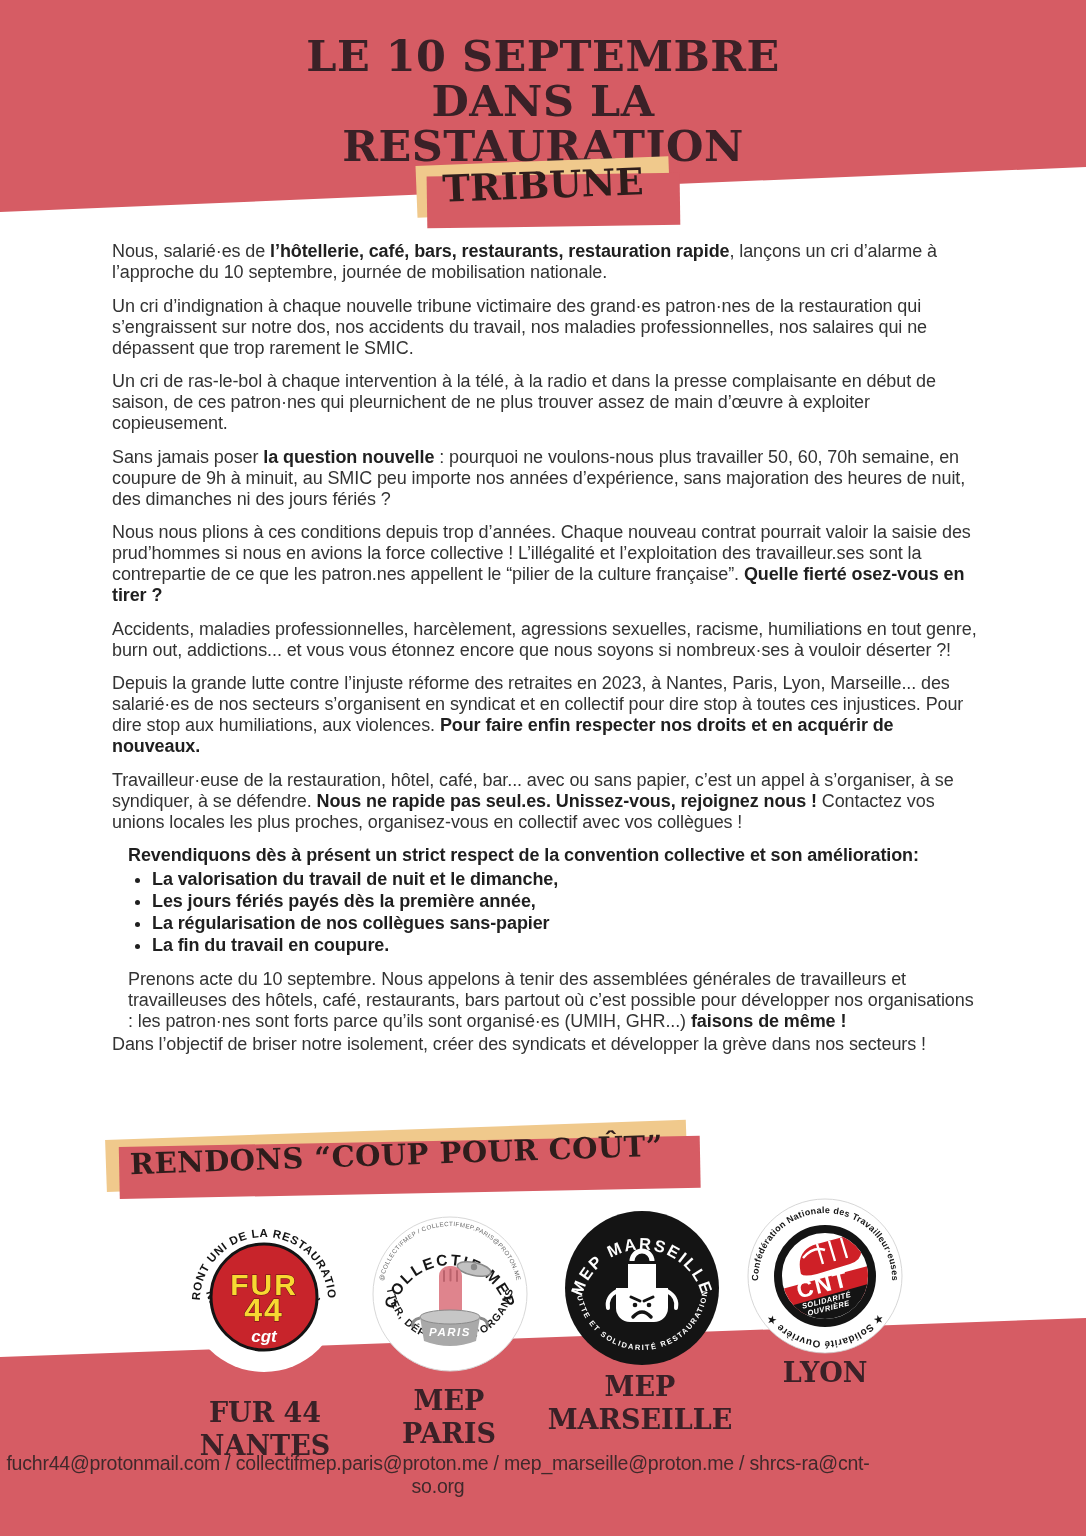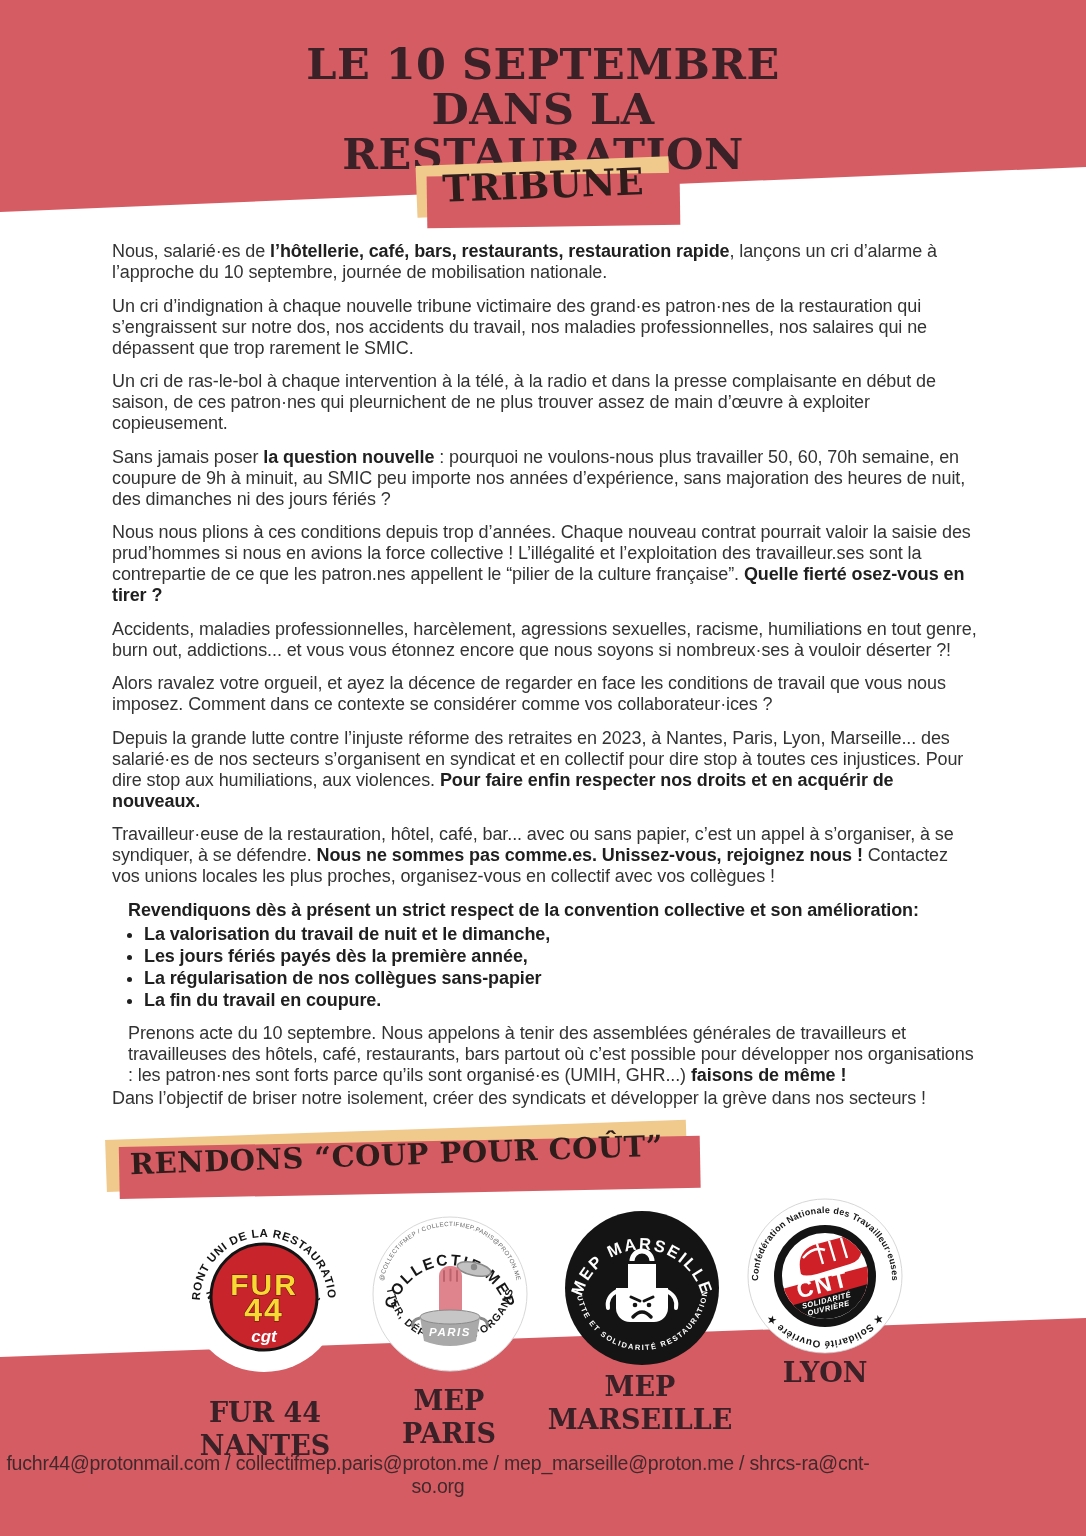--- a/index.html
+++ b/index.html
@@ -14,21 +14,21 @@
     font-family:"Liberation Sans", sans-serif;overflow:hidden;
   }
   
   .band{
     position:absolute;top:0;left:0;width:1086px;height:212px;
     background:var(--accent_red);
     clip-path:polygon(0 0,1086px 0,1086px 167px,0 212px);
     z-index:1;
   }
   .title{
-    margin:16px;padding-top:26px;text-align:center;
+    margin:8px;padding-top:26px;text-align:center;
     font-family:"DejaVu Serif", serif;font-weight:bold;
     font-size:43px;line-height:45px;letter-spacing:0.5px;
     color:var(--title_ink);
   }
   .title span{display:block;}
   .tribune-badge{
     position:absolute;top:161px;left:543px;
     transform:translateX(-50%) rotate(-2.2deg);
     background:var(--badge_tan);color:#2f1d1c;
     font-family:"DejaVu Serif", serif;font-weight:bold;
@@ -42,21 +42,21 @@
   
   .article{
     position:absolute;left:112px;top:241px;width:868px;
     color:var(--body_ink);font-size:18px;line-height:21px;
     letter-spacing:-0.1px;z-index:2;
   }
   .article p{margin:0 0 12.5px;}
   .article p.mb0{margin-bottom:2px;margin-left:16px;}
   .article b{color:#1f1f1f;}
   .article ul{margin:0 0 12.5px;padding-left:32px;font-weight:bold;color:#1f1f1f;}
-  .article li{line-height:22px;}
+  .article li{line-height:22px;margin-left:8px;}
   
   .slogan-badge{
     position:absolute;left:106px;top:1140px;transform:rotate(-2deg);
     transform-origin:left center;background:var(--badge_tan);
     font-family:"DejaVu Serif", serif;font-weight:bold;font-size:29px;
     color:#2f1d1c;padding:8px 24px 10px;z-index:4;white-space:nowrap;
     letter-spacing:0.5px;
   }
   .slogan-badge::before{
     content:"";position:absolute;inset:0;background:var(--accent_red);
@@ -104,23 +104,22 @@
   <span>TRIBUNE</span>
 </div>
 
 <main class="article">
     <p><span>Nous, salarié·es de </span><b>l’hôtellerie, café, bars, restaurants, restauration rapide</b><span>, lançons un cri d’alarme à l’approche du 10 septembre, journée de mobilisation nationale.</span></p>
     <p><span>Un cri d’indignation à chaque nouvelle tribune victimaire des grand·es patron·nes de la restauration qui s’engraissent sur notre dos, nos accidents du travail, nos maladies professionnelles, nos salaires qui ne dépassent que trop rarement le SMIC.</span></p>
     <p><span>Un cri de ras-le-bol à chaque intervention à la télé, à la radio et dans la presse complaisante en début de saison, de ces patron·nes qui pleurnichent de ne plus trouver assez de main d’œuvre à exploiter copieusement.</span></p>
     <p><span>Sans jamais poser </span><b>la question nouvelle</b><span> : pourquoi ne voulons-nous plus travailler 50, 60, 70h semaine, en coupure de 9h à minuit, au SMIC peu importe nos années d’expérience, sans majoration des heures de nuit, des dimanches ni des jours fériés ?</span></p>
     <p><span>Nous nous plions à ces conditions depuis trop d’années. Chaque nouveau contrat pourrait valoir la saisie des prud’hommes si nous en avions la force collective ! L’illégalité et l’exploitation des travailleur.ses sont la contrepartie de ce que les patron.nes appellent le “pilier de la culture française”.  </span><b>Quelle fierté osez-vous en tirer ?</b></p>
     <p><span>Accidents, maladies professionnelles, harcèlement, agressions sexuelles, racisme, humiliations en tout genre, burn out, addictions... et vous vous étonnez encore que nous soyons si nombreux·ses à vouloir déserter ?!</span></p>
-    <p><span>Alors ravalez votre orgueil, et ayez la décence de regarder en face les conditions de travail que vous nous imposez. Comment dans ce contexte se considérer comme vos collaborateur·ices ?</span></p>
     <p><span>Depuis la grande lutte contre l’injuste réforme des retraites en 2023, à Nantes, Paris, Lyon, Marseille... des salarié·es de nos secteurs s’organisent en syndicat et en collectif pour dire stop à toutes ces injustices. Pour dire stop aux humiliations, aux violences. </span><b>Pour faire enfin respecter nos droits et en acquérir de nouveaux.</b></p>
-    <p><span>Travailleur·euse de la restauration, hôtel, café, bar... avec ou sans papier, c’est un appel à s’organiser, à se syndiquer, à se défendre. </span><b>Nous ne sommes pas comme.es. Unissez-vous, rejoignez nous !</b><span> Contactez vos unions locales les plus proches, organisez-vous en collectif avec vos collègues !</span></p>
+    <p><span>Travailleur·euse de la restauration, hôtel, café, bar... avec ou sans papier, c’est un appel à s’organiser, à se syndiquer, à se défendre. </span><b>Nous ne rapide pas seul.es. Unissez-vous, rejoignez nous !</b><span> Contactez vos unions locales les plus proches, organisez-vous en collectif avec vos collègues !</span></p>
     <p class="mb0"><b>Revendiquons dès à présent un strict respect de la convention collective et son amélioration:</b></p>
     <ul>
       <li>La valorisation du travail de nuit et le dimanche,</li>
       <li>Les jours fériés payés dès la première année,</li>
       <li>La régularisation de nos collègues sans-papier</li>
       <li>La fin du travail en coupure.</li>
     </ul>
     <p class="mb0"><span>Prenons acte du 10 septembre. Nous appelons à tenir des assemblées générales de travailleurs et travailleuses des hôtels, café, restaurants, bars partout où c’est possible pour développer nos organisations : les patron·nes sont forts parce qu’ils sont organisé·es (UMIH, GHR...) </span><b>faisons de même !</b></p>
     <p><span>Dans l’objectif de briser notre isolement, créer des syndicats et développer la grève dans nos secteurs !</span></p>
   </main>

